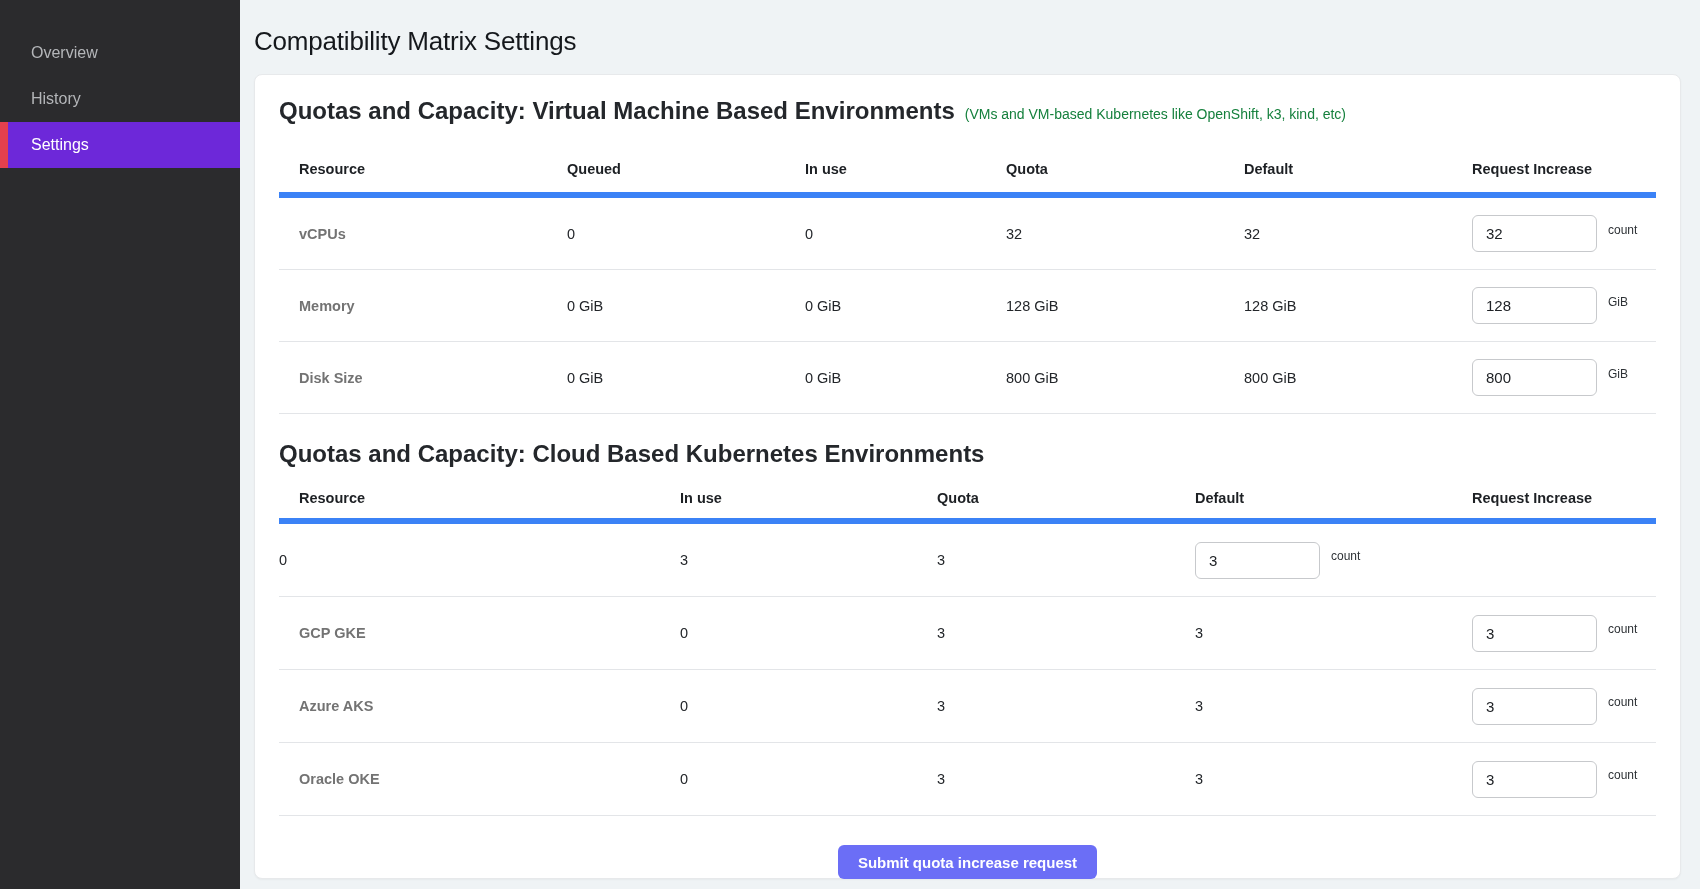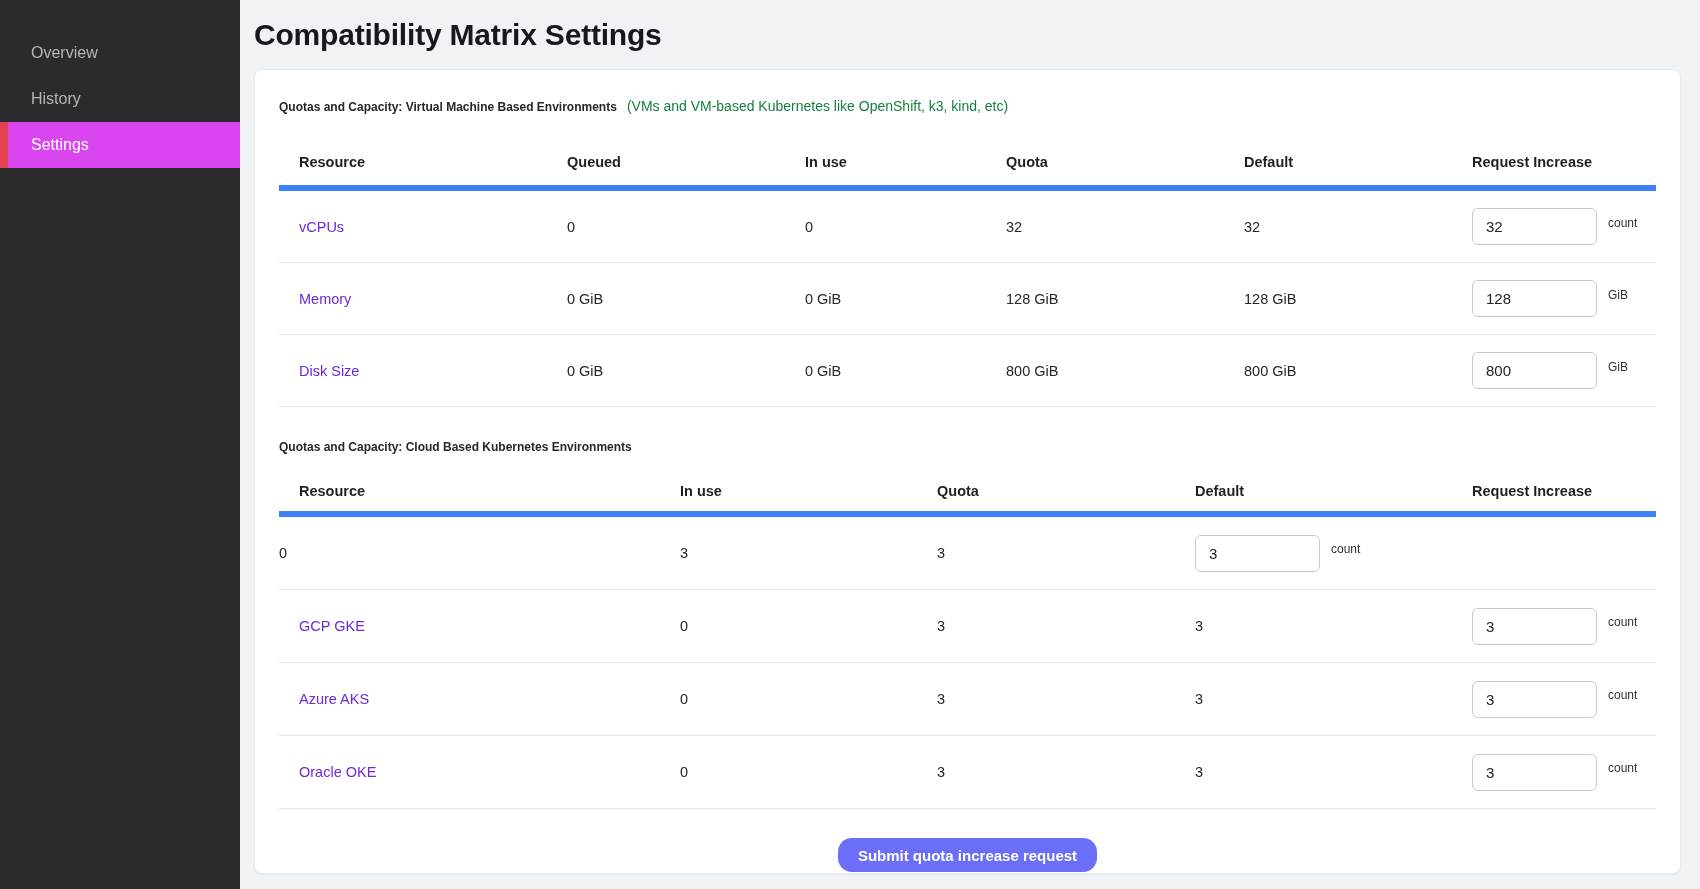--- a/index.html
+++ b/index.html
@@ -24,59 +24,60 @@
     height: 46px;
     display: flex;
     align-items: center;
     padding-left: 31px;
     font-size: 16px;
     color: #b4b6b9;
     cursor: pointer;
     position: relative;
   }
   .side-item.active {
-    background: #d946ef;
+    background: #6d28d9;
     color: #ffffff;
   }
   .side-item.active .accent-bar {
     position: absolute;
     left: 0; top: 0; bottom: 0;
     width: 8px;
     background: #e5404d;
   }
 
   
   .main {
     flex: 1;
     padding: 18px 19px 0 14px;
   }
   .page-title {
-    font-size: 30px;
-    font-weight: 700;
+    font-size: 26px;
+    font-weight: 400;
     color: #15181c;
     letter-spacing: -0.2px;
     margin-bottom: 17px;
+    margin-top: 8px;
   }
   .card {
     background: #ffffff;
     border: 1px solid #e7e9eb;
     border-radius: 8px;
     box-shadow: 0 1px 2px rgba(0,0,0,0.04);
     padding: 24px 24px 16px 24px;
     height: 805px;
   }
 
   .section-title-row {
     display: flex;
     align-items: baseline;
     gap: 10px;
     line-height: 24px;
   }
   .section-title {
-    font-size: 12px;
+    font-size: 24px;
     font-weight: 700;
     color: #24272b;
   }
   .section-subtitle {
     font-size: 14px;
     color: #15803d;
   }
   .section-2-title { margin-top: 28px; }
 
   
@@ -97,21 +98,21 @@
     font-weight: 700;
     color: #1d2024;
   }
   .tbl-row {
     height: 72px;
     align-items: center;
     border-bottom: 1px solid #e3e5e8;
   }
   .cell { font-size: 14.5px; color: #23262a; }
   .cell.first { padding-left: 20px; }
-  .cell.resource { font-weight: 400; color: #6d28d9; }
+  .cell.resource { font-weight: 700; color: #737373; }
 
   .request-cell {
     display: flex;
     align-items: center;
   }
   .qty-input {
     width: 125px;
     height: 37px;
     border: 1px solid #c7c9cc;
     border-radius: 6px;
@@ -133,21 +134,21 @@
   
   .button-row {
     display: flex;
     justify-content: center;
     margin-top: 29px;
   }
   .submit-btn {
     background: #6b6ef6;
     color: #ffffff;
     border: none;
-    border-radius: 14px;
+    border-radius: 6px;
     height: 34px;
     padding: 0 20px;
     font-size: 15px;
     font-weight: 700;
     font-family: "Liberation Sans", sans-serif;
     cursor: pointer;
   }
 </style>
 </head>
 <body>

